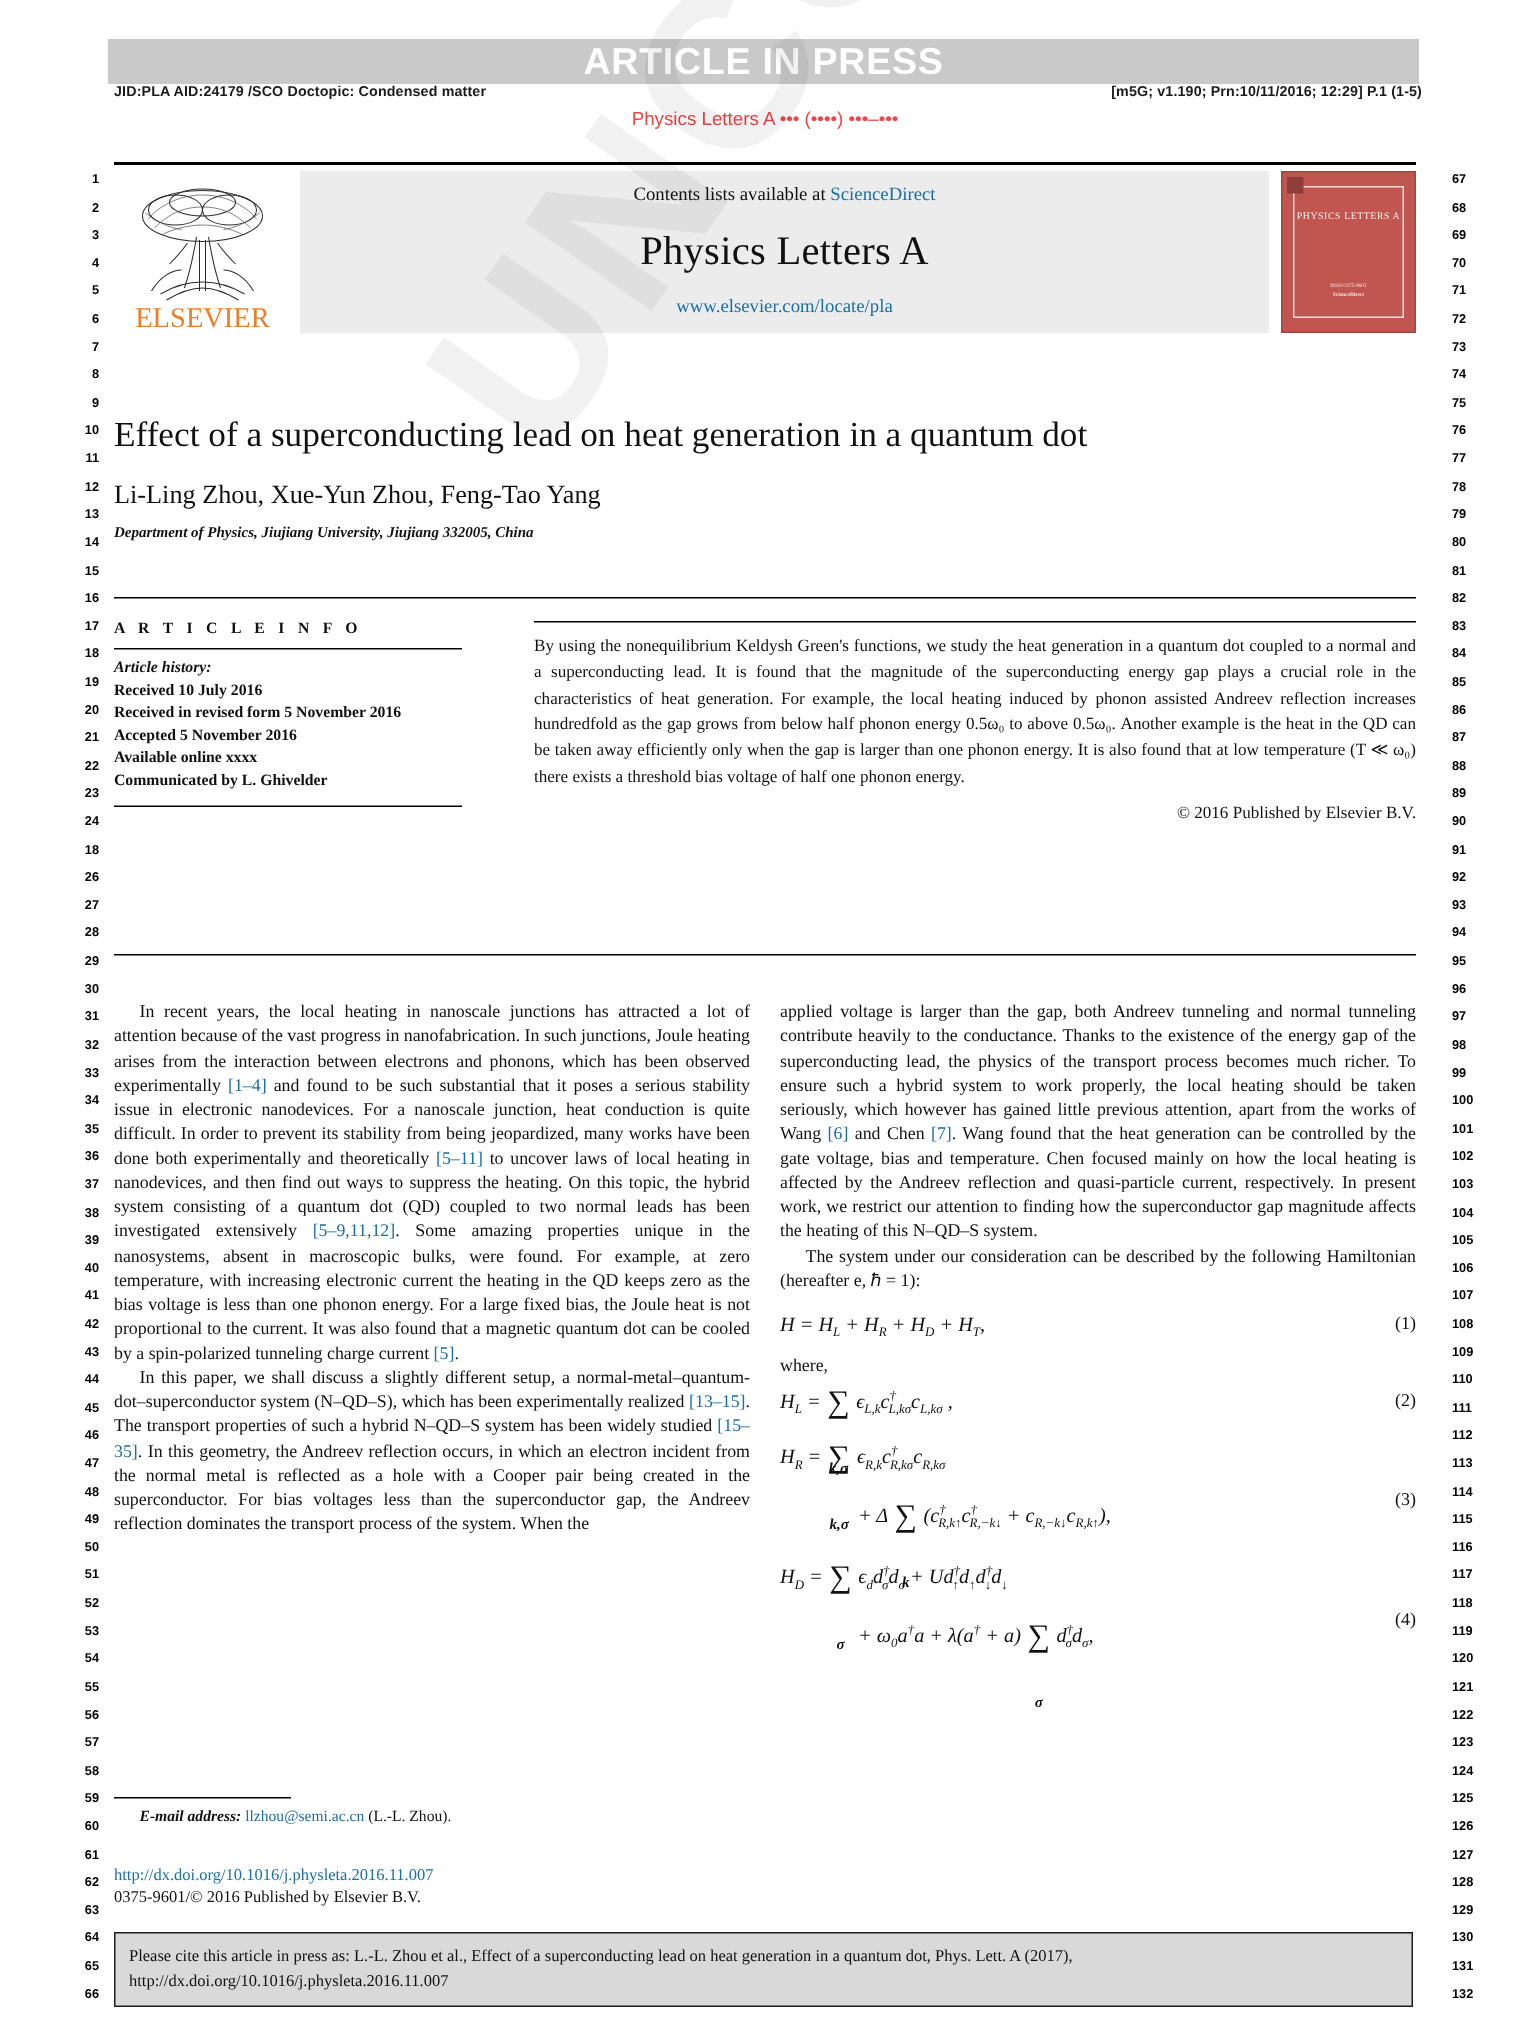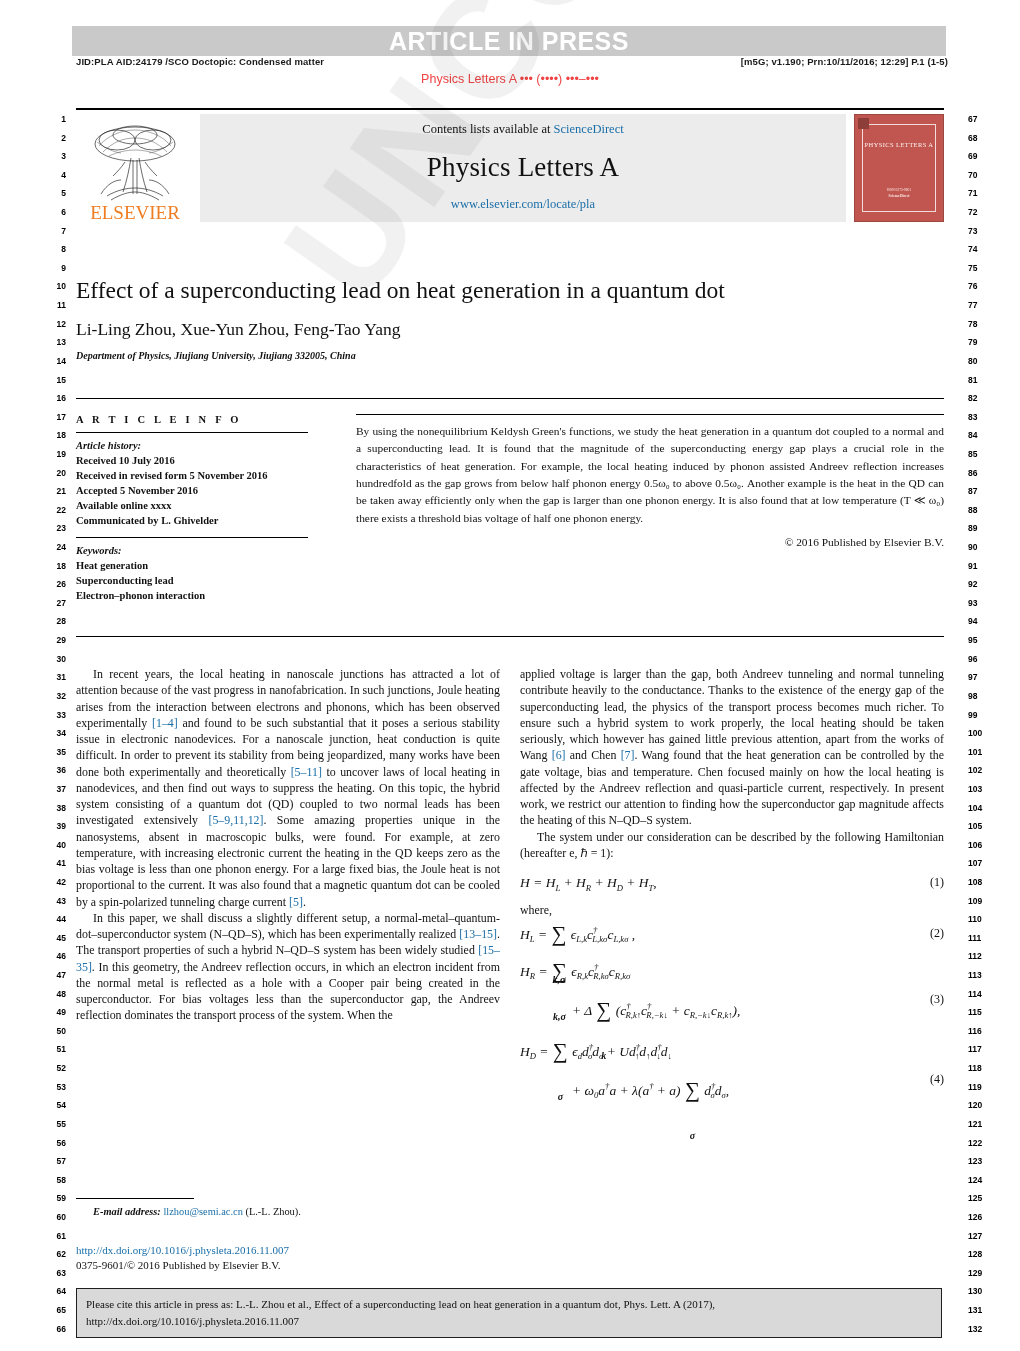--- a/index.html
+++ b/index.html
@@ -640,26 +640,20 @@
     <div class="thin-rule"></div>
     <div class="info-group">
       <div class="ital">Article history:</div>
       <div>Received 10 July 2016</div>
       <div>Received in revised form 5 November 2016</div>
       <div>Accepted 5 November 2016</div>
       <div>Available online xxxx</div>
       <div>Communicated by L. Ghivelder</div>
     </div>
     <div class="info-sep"></div>
-    <div class="info-group">
-      <div class="ital">Keywords:</div>
-      <div>Heat generation</div>
-      <div>Superconducting lead</div>
-      <div>Electron–phonon interaction</div>
-    </div>
   </div>
 
   <div class="abs-col">
     <div class="thin-rule"></div>
     <div class="abstract-body">By using the nonequilibrium Keldysh Green's functions, we study the heat generation in a quantum dot coupled to a normal and a superconducting lead. It is found that the magnitude of the superconducting energy gap plays a crucial role in the characteristics of heat generation. For example, the local heating induced by phonon assisted Andreev reflection increases hundredfold as the gap grows from below half phonon energy 0.5ω₀ to above 0.5ω₀. Another example is the heat in the QD can be taken away efficiently only when the gap is larger than one phonon energy. It is also found that at low temperature (T ≪ ω₀) there exists a threshold bias voltage of half one phonon energy.</div>
     <div class="copyright">© 2016 Published by Elsevier B.V.</div>
   </div>
   <div class="info-abs-rule"></div>
 
   <div class="body-col left">

